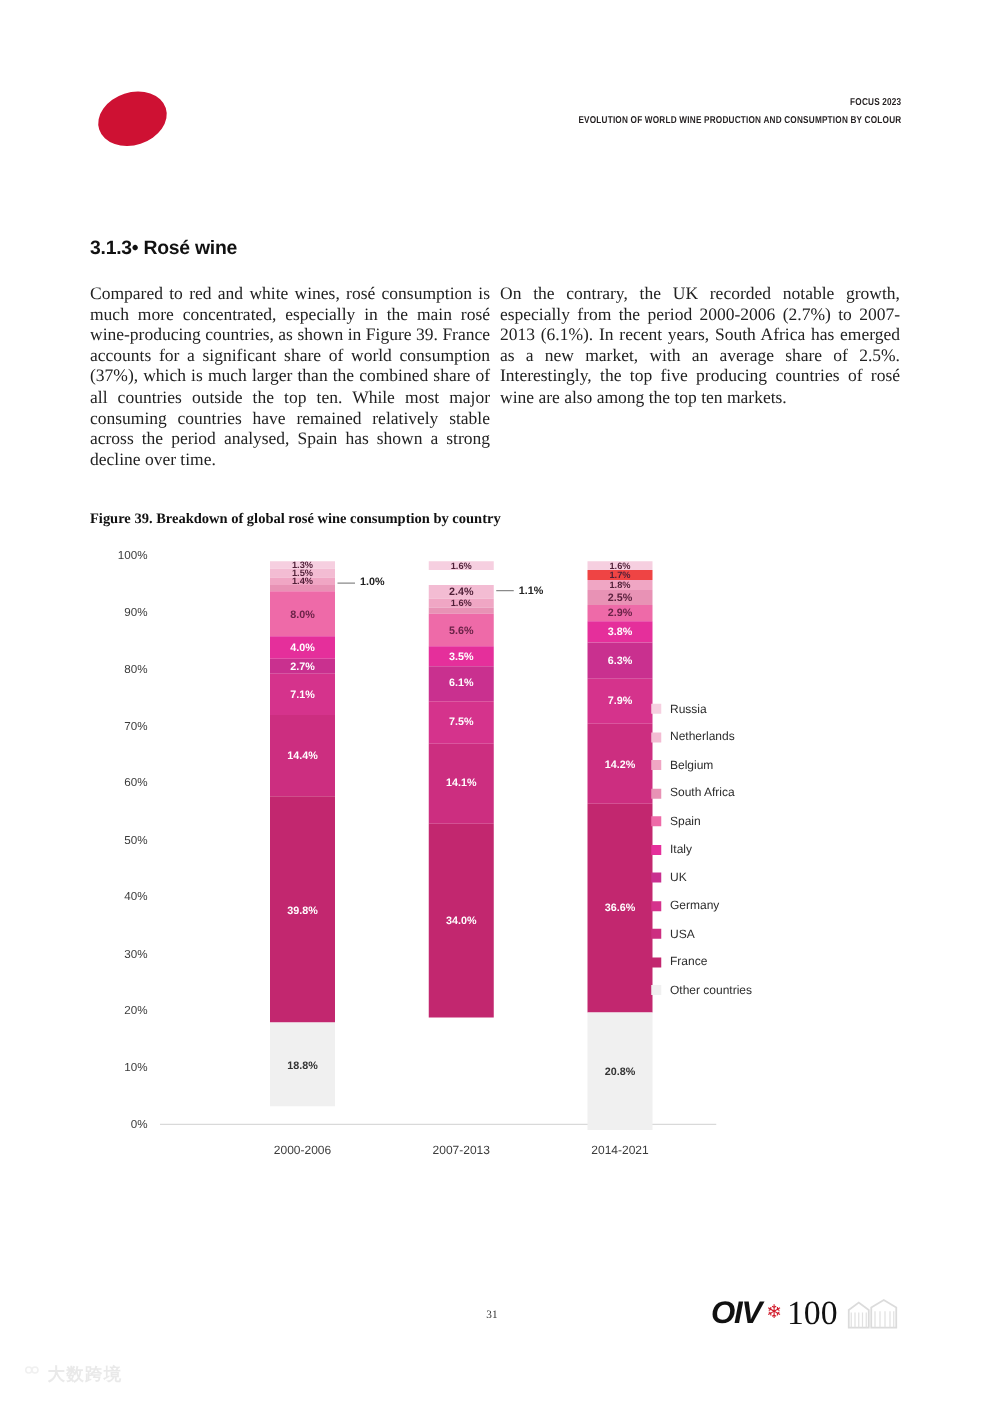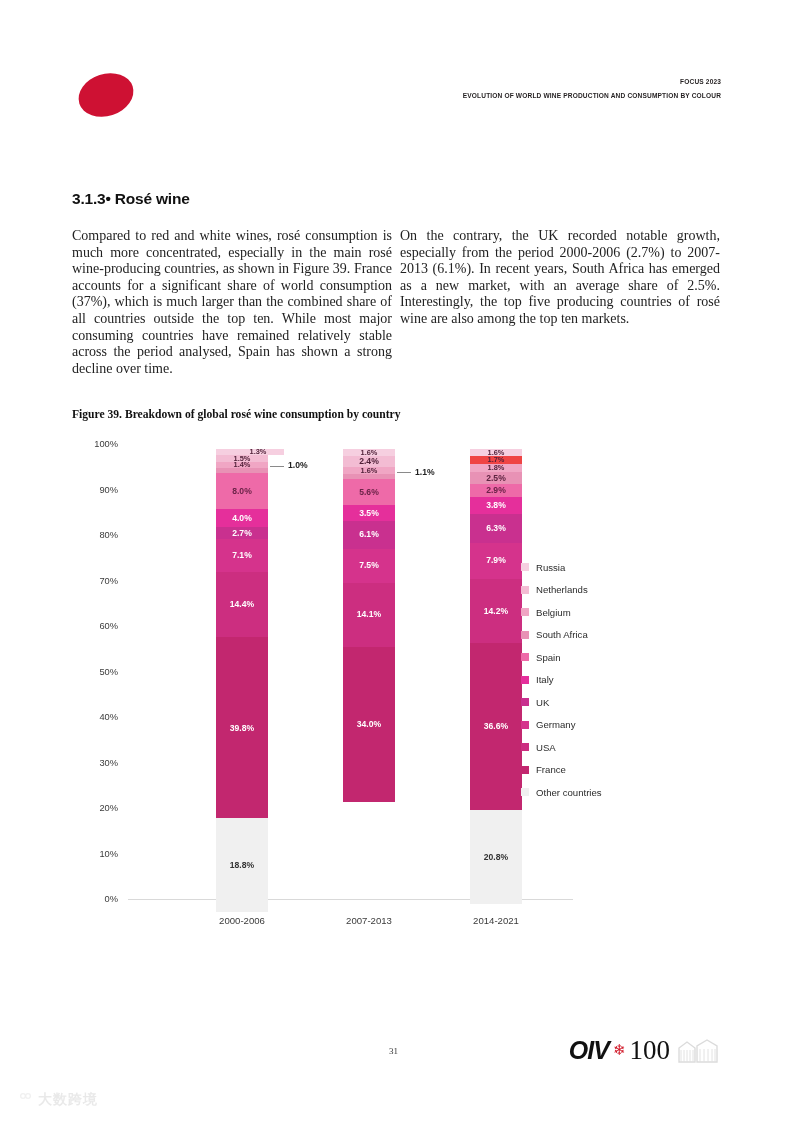--- a/index.html
+++ b/index.html
@@ -116,21 +116,21 @@
         <div class="ytick" style="top: 227.5px;">50%</div>
         <div class="ytick" style="top: 182px;">60%</div>
         <div class="ytick" style="top: 136.5px;">70%</div>
         <div class="ytick" style="top: 91px;">80%</div>
         <div class="ytick" style="top: 45.5px;">90%</div>
         <div class="ytick" style="top: 0px;">100%</div>
       </div>
     <div class="plot" id="plot">
         <div class="baseline" style="top: 455px;"></div>
         <div class="bar" style="left: 88px; height: 455px;">
-          <div class="seg" style="height: 5.915px; background: rgb(246, 207, 224); padding-left: 16px;">
+          <div class="seg" style="height: 5.915px; background: rgb(246, 207, 224);">
             <span style="color: rgb(79, 31, 55); font-size: 7.4px;">1.3%</span>
           </div>
           <div class="seg" style="height: 6.825px; background: rgb(243, 188, 211);">
             <span style="color: rgb(79, 31, 55); font-size: 7.4px;">1.5%</span>
           </div>
           <div class="seg" style="height: 6.37px; background: rgb(240, 166, 196);">
             <span style="color: rgb(79, 31, 55); font-size: 7.4px;">1.4%</span>
           </div>
           <div class="seg" style="height: 4.55px; background: rgb(232, 146, 181);"></div>
           <div class="seg" style="height: 36.4px; background: rgb(238, 106, 168);">
@@ -144,30 +144,30 @@
           </div>
           <div class="seg" style="height: 32.305px; background: rgb(213, 51, 140);">
             <span style="color: rgb(255, 255, 255);">7.1%</span>
           </div>
           <div class="seg" style="height: 65.52px; background: rgb(204, 46, 128);">
             <span style="color: rgb(255, 255, 255);">14.4%</span>
           </div>
           <div class="seg" style="height: 181.09px; background: rgb(194, 39, 111); align-items: center;">
             <span style="color: rgb(255, 255, 255);">39.8%</span>
           </div>
-          <div class="seg" style="height: 94px; background: rgb(240, 240, 240);">
+          <div class="seg" style="height: 67px; background: rgb(240, 240, 240);">
             <span style="color: rgb(51, 51, 51);">18.8%</span>
           </div>
         </div>
         <div class="xlabel" style="left: 114px; top: 471px;">2000-2006</div>
         <div class="bar" style="left: 215px; height: 455px;">
           <div class="seg" style="height: 7.28px; background: rgb(246, 207, 224);">
             <span style="color: rgb(79, 31, 55); font-size: 7.4px;">1.6%</span>
           </div>
-          <div class="seg" style="height: 10.92px; background: rgb(243, 188, 211);">
+          <div class="seg" style="height: 10.92px; background: rgb(243, 188, 211); margin-top: 12px;">
             <span style="color: rgb(79, 31, 55);">2.4%</span>
           </div>
           <div class="seg" style="height: 7.28px; background: rgb(240, 166, 196);">
             <span style="color: rgb(79, 31, 55); font-size: 7.4px;">1.6%</span>
           </div>
           <div class="seg" style="height: 5.005px; background: rgb(232, 146, 181);"></div>
           <div class="seg" style="height: 25.48px; background: rgb(238, 106, 168);">
             <span style="color: rgb(107, 35, 72);">5.6%</span>
           </div>
           <div class="seg" style="height: 15.925px; background: rgb(229, 47, 155);">

